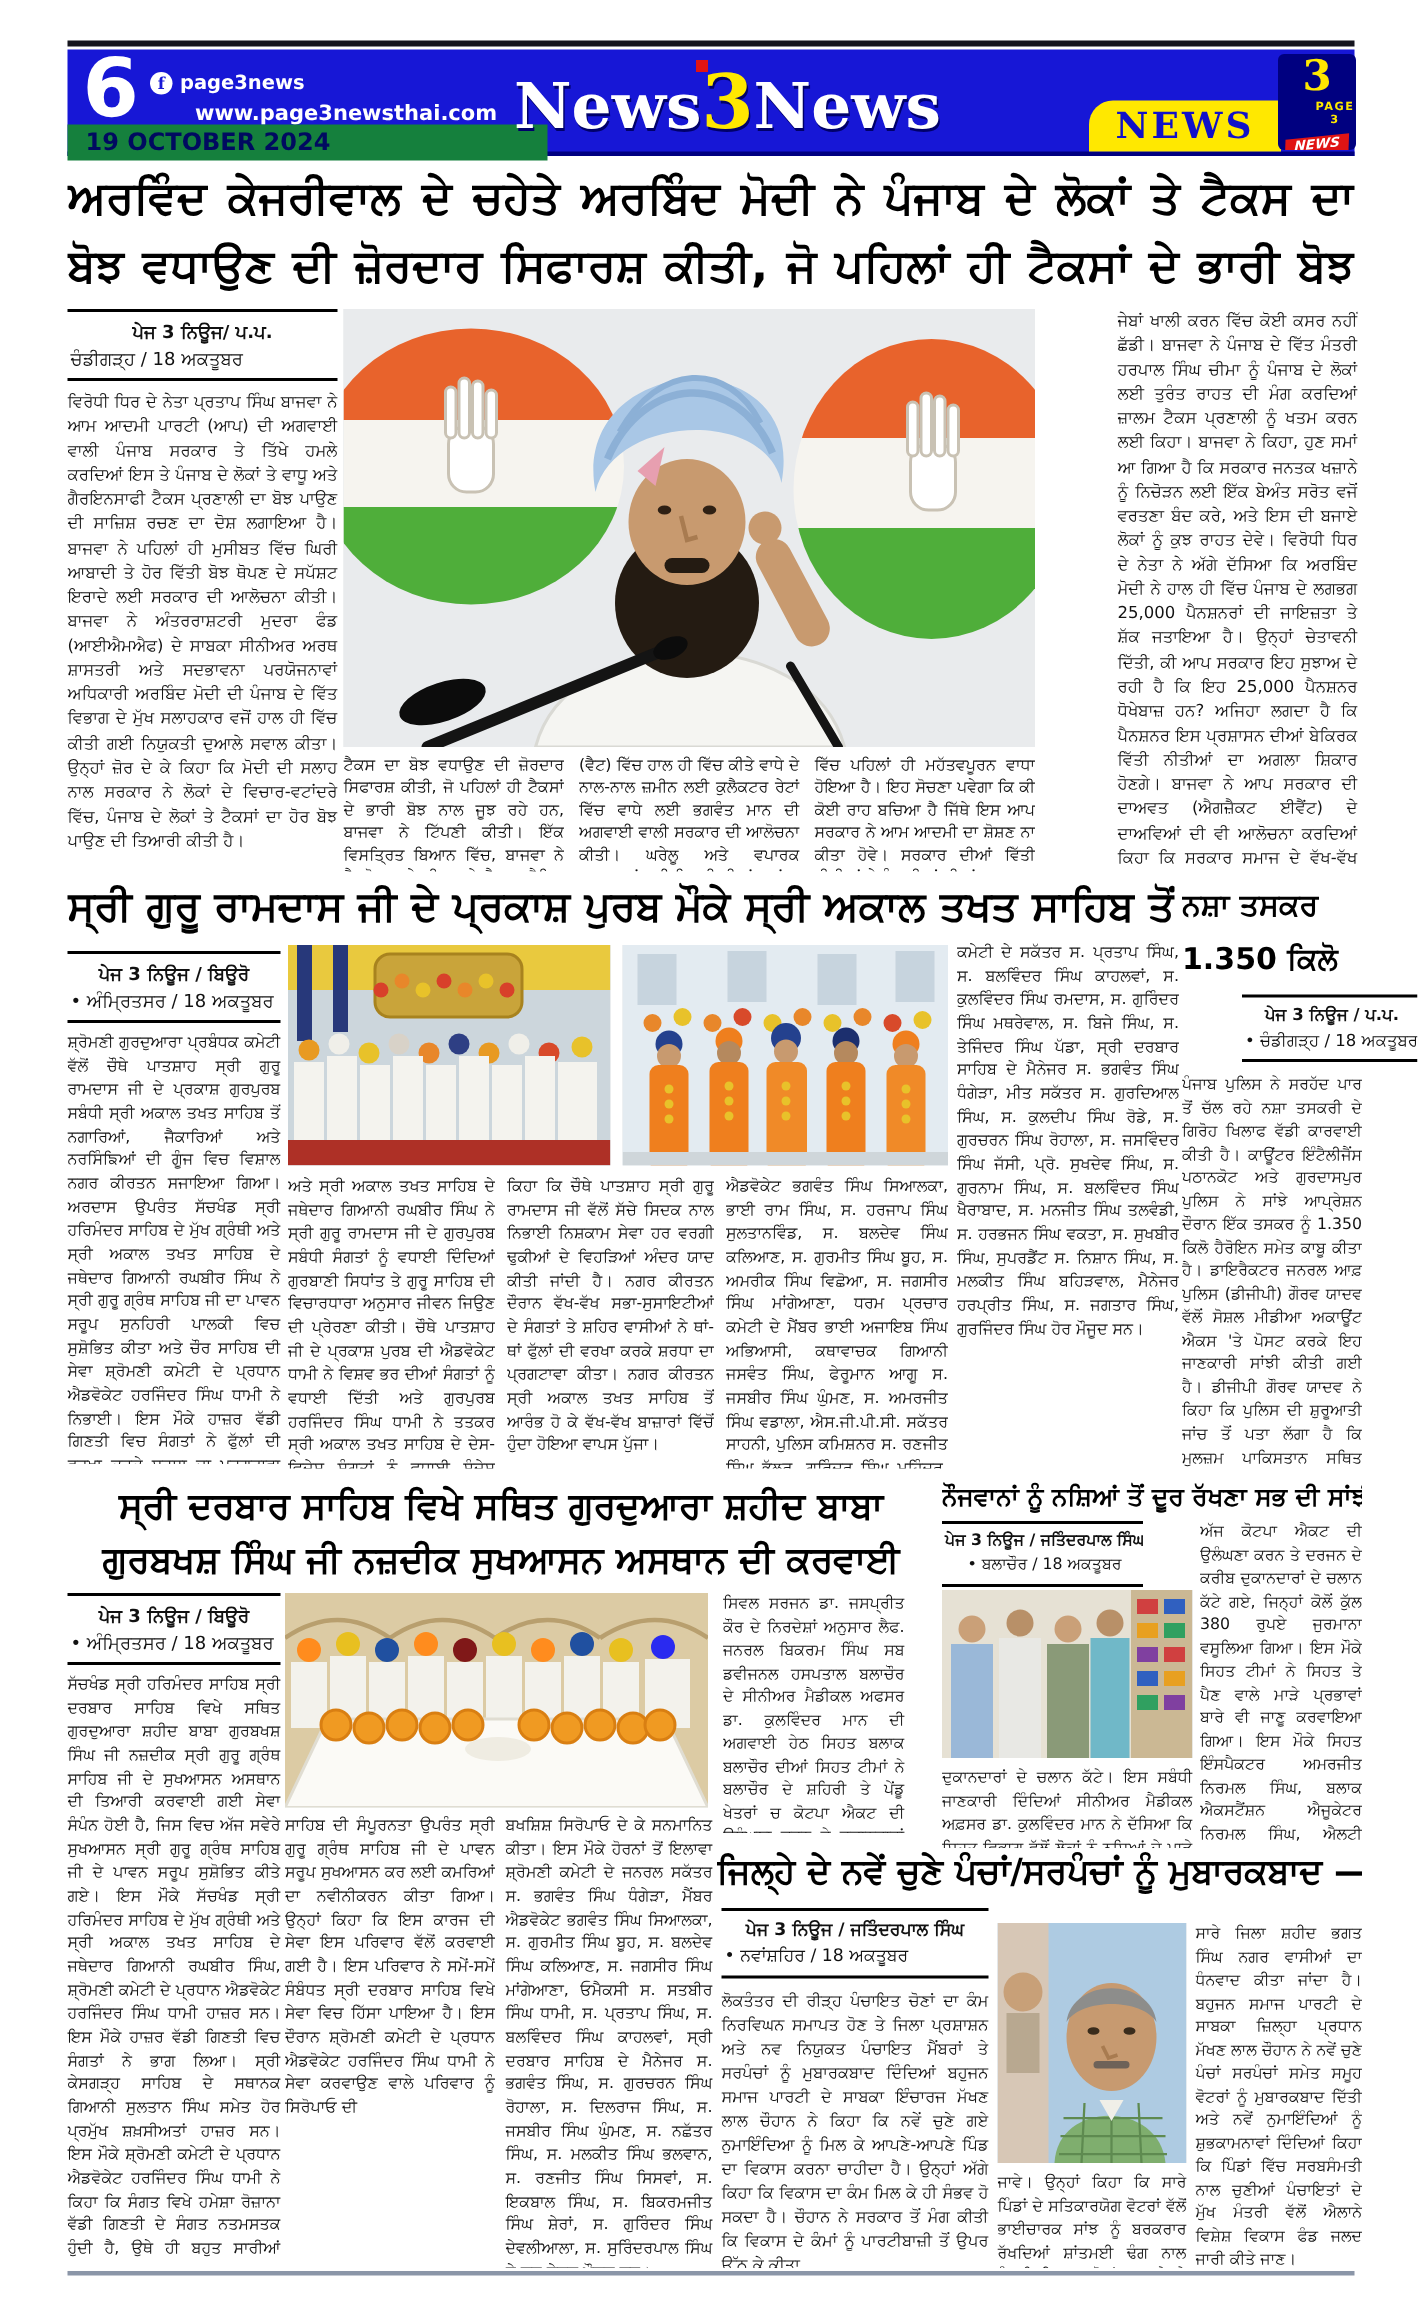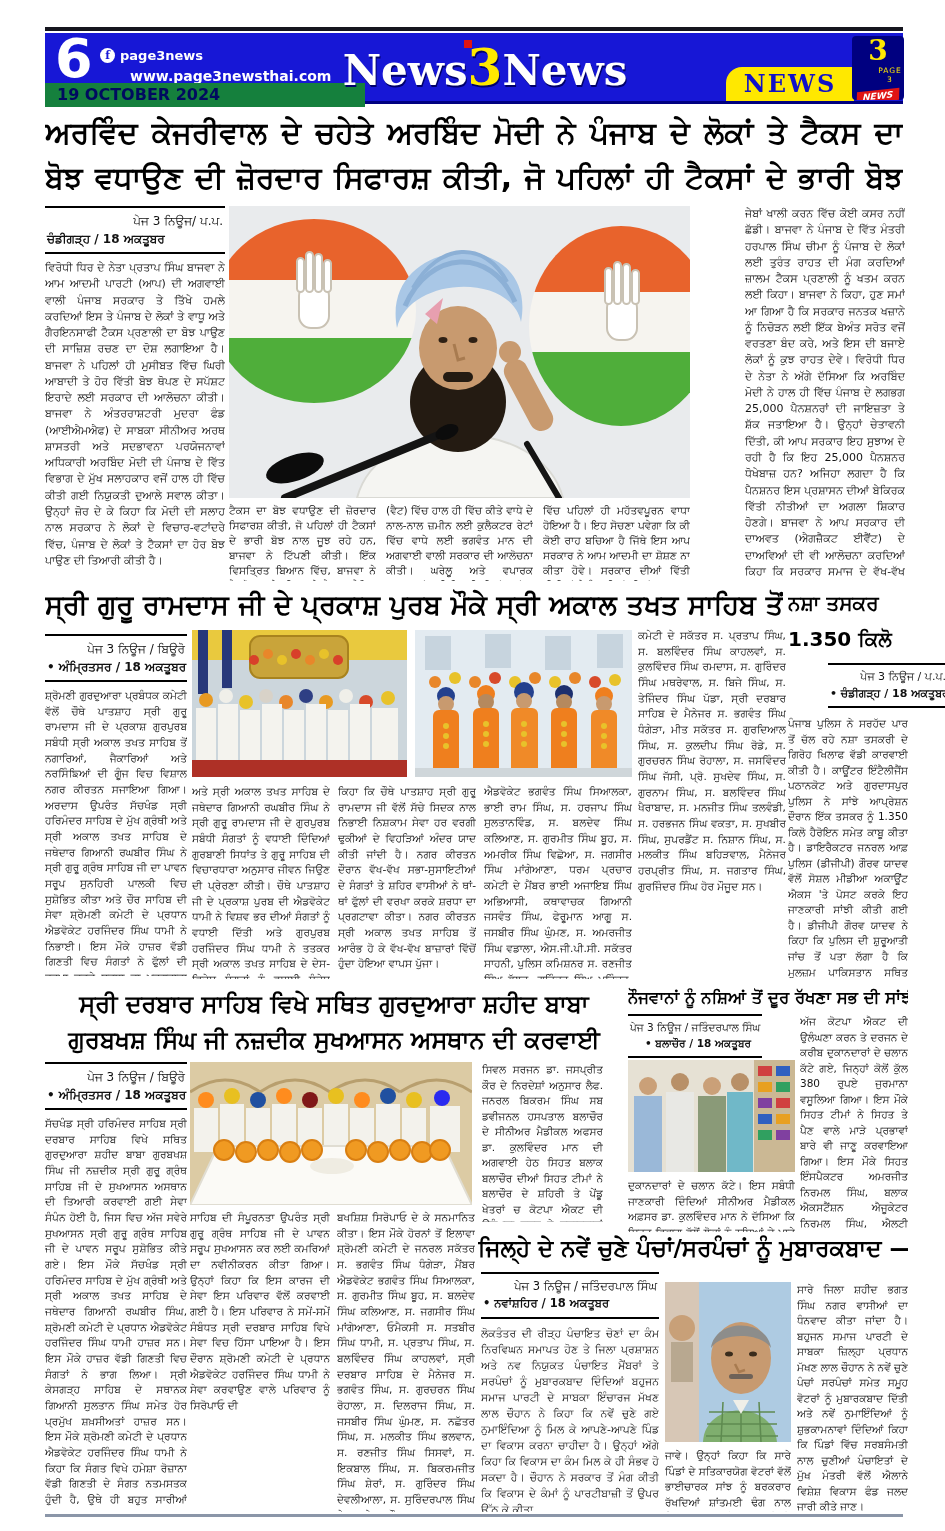--- a/index.html
+++ b/index.html
@@ -21,30 +21,30 @@
   .masthead{left:320px;top:40px;width:330px;text-align:center;font-family:"DejaVu Serif",serif;
             font-weight:bold;color:#fff;font-size:42px;line-height:1.1;white-space:nowrap;
             text-shadow:1px 2px 0 #00006a;}
   .masthead .m3{color:#ffe800;font-size:50px;position:relative;}
   .masthead .m3::before{content:"";position:absolute;left:-4px;top:2px;width:8px;height:8px;background:#e01414;}
   .india-tab{left:726px;top:67px;width:128px;height:34px;background:#ffe800;border-radius:16px 0 0 0;
              text-align:center;font-family:"DejaVu Serif",serif;font-weight:bold;font-size:24px;
              color:#1111c8;line-height:34px;letter-spacing:2px;}
   .logo-box{left:852px;top:36px;width:52px;height:64px;background:#000080;border-radius:4px;text-align:center;overflow:hidden;}
   .logo-3{color:#ffe800;font-weight:bold;font-size:28px;line-height:30px;font-family:"DejaVu Serif",serif;}
-  .logo-page3{color:#ffe800;font-size:7.5px;font-weight:normal;letter-spacing:1px;padding-left:24px;}
+  .logo-page3{color:#ffe800;font-size:7.5px;font-weight:bold;letter-spacing:1px;padding-left:24px;}
   .logo-news{display:inline-block;background:#e01414;color:#fff;font-size:9px;font-weight:bold;
              transform:skewX(-8deg) rotate(-6deg);padding:1px 6px;margin-top:2px;font-style:italic;}
   
   .lead-head{left:45px;top:110px;width:858px;height:92px;font-size:30px;font-weight:bold;
              line-height:45px;text-align:justify;text-align-last:justify;overflow:hidden;color:#000;}
   .sec-head{font-weight:bold;color:#000;overflow:hidden;}
   .byl{border-top:2px solid #000;border-bottom:2px solid #000;padding:4px 2px;box-sizing:border-box;overflow:hidden;}
-  .byl .l1{text-align:right;font-weight:normal;font-size:12px;line-height:1.5;white-space:nowrap;}
-  .byl .l2{font-weight:bold;font-size:12px;line-height:1.5;white-space:nowrap;}
+  .byl .l1{text-align:center;font-weight:bold;font-size:12px;line-height:1.5;white-space:nowrap;}
+  .byl .l2{font-weight:normal;font-size:12px;line-height:1.5;white-space:nowrap;}
   .body-txt{font-size:11px;line-height:1.48;text-align:justify;overflow:hidden;color:#141414;}
   .cap-txt{font-size:10.6px;line-height:1.42;text-align:justify;overflow:hidden;color:#101010;}
   .photo{overflow:hidden;background:#dde2e6;}
   .photo svg{display:block;}
   .bottom-rule{left:45px;top:1514px;width:858px;height:3px;background:#8b96a8;}
 </style>
 </head>
 <body>
 
 <div class="page">

